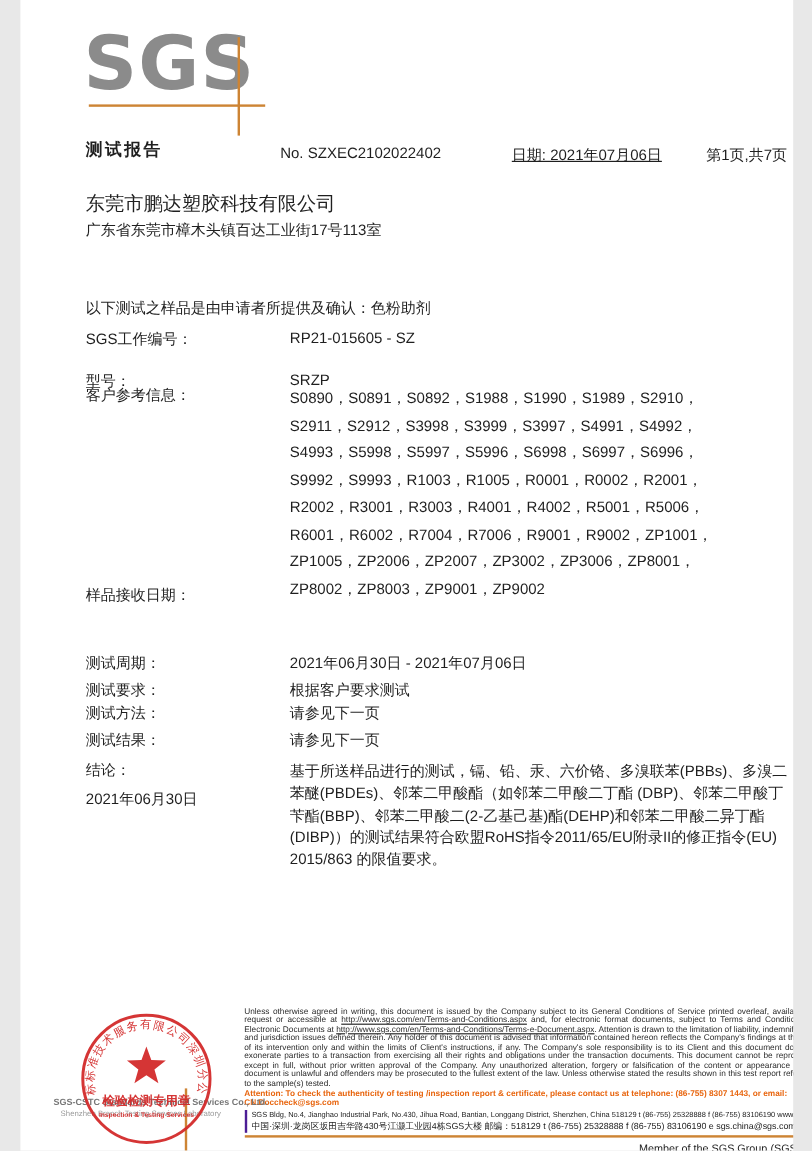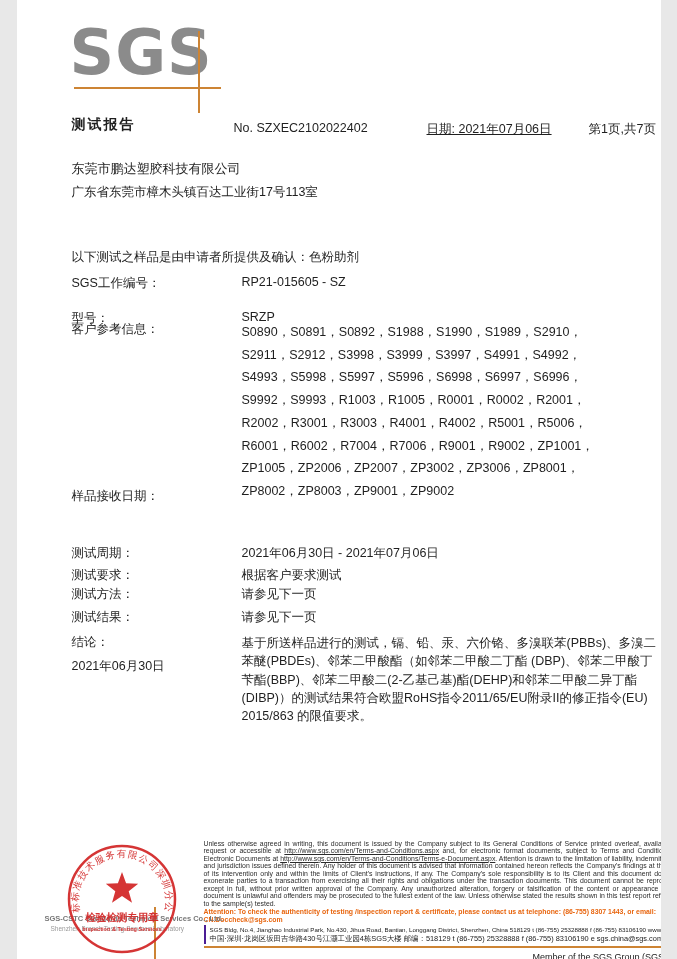--- a/index.html
+++ b/index.html
@@ -19,21 +19,21 @@
   .logo-text{position:absolute;left:53px;top:22px;font-size:62px;line-height:1;font-weight:800;
     color:var(--logo-gray);letter-spacing:1px;font-family:"DejaVu Sans","Liberation Sans",sans-serif;}
   .logo-hline{position:absolute;left:57px;top:87px;width:147px;height:2px;background:var(--accent-orange);}
   .logo-vline{position:absolute;left:181px;top:31px;width:2px;height:82px;background:var(--accent-orange);}
   
   .report-title{position:absolute;left:55px;top:116px;font-size:14px;font-weight:700;letter-spacing:2px;}
   .report-no{position:absolute;left:217px;top:121px;font-size:12.5px;}
   .report-date{position:absolute;left:410px;top:121px;font-size:12.5px;text-decoration:underline;}
   .report-page{position:absolute;left:560px;top:121px;font-size:12.5px;margin-left:12px;}
   
-  .company-name{position:absolute;left:55px;top:160px;font-size:13px;}
+  .company-name{position:absolute;left:55px;top:160px;font-size:16px;}
   .company-address{position:absolute;left:55px;top:184px;font-size:12.5px;}
   .intro-line{position:absolute;left:55px;top:249px;font-size:12.5px;}
   
   .row{position:absolute;left:55px;display:flex;font-size:12.5px;}
   .row .lbl{width:170px;flex:0 0 170px;}
   .row .val{white-space:nowrap;}
   .row-job{top:275px;} .row-model{top:310px;}
   .row-ref{top:321px;}
   .row-ref .lines div{line-height:22.7px;white-space:nowrap;}
   .row-received{top:488px;flex-direction:column;} .row-period{top:545px;} .row-request{top:567px;}

